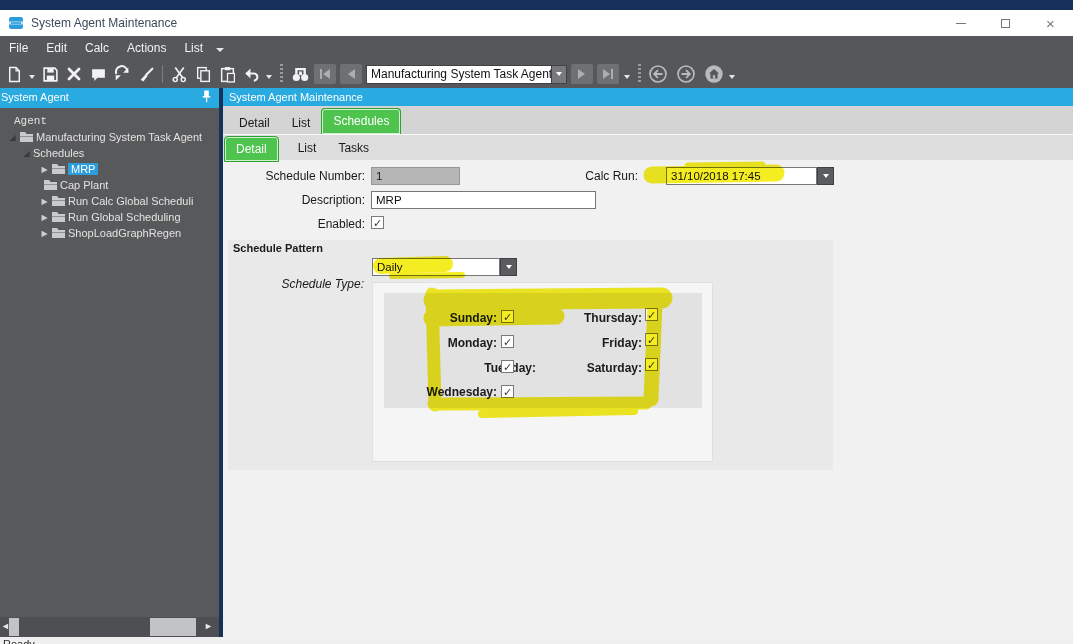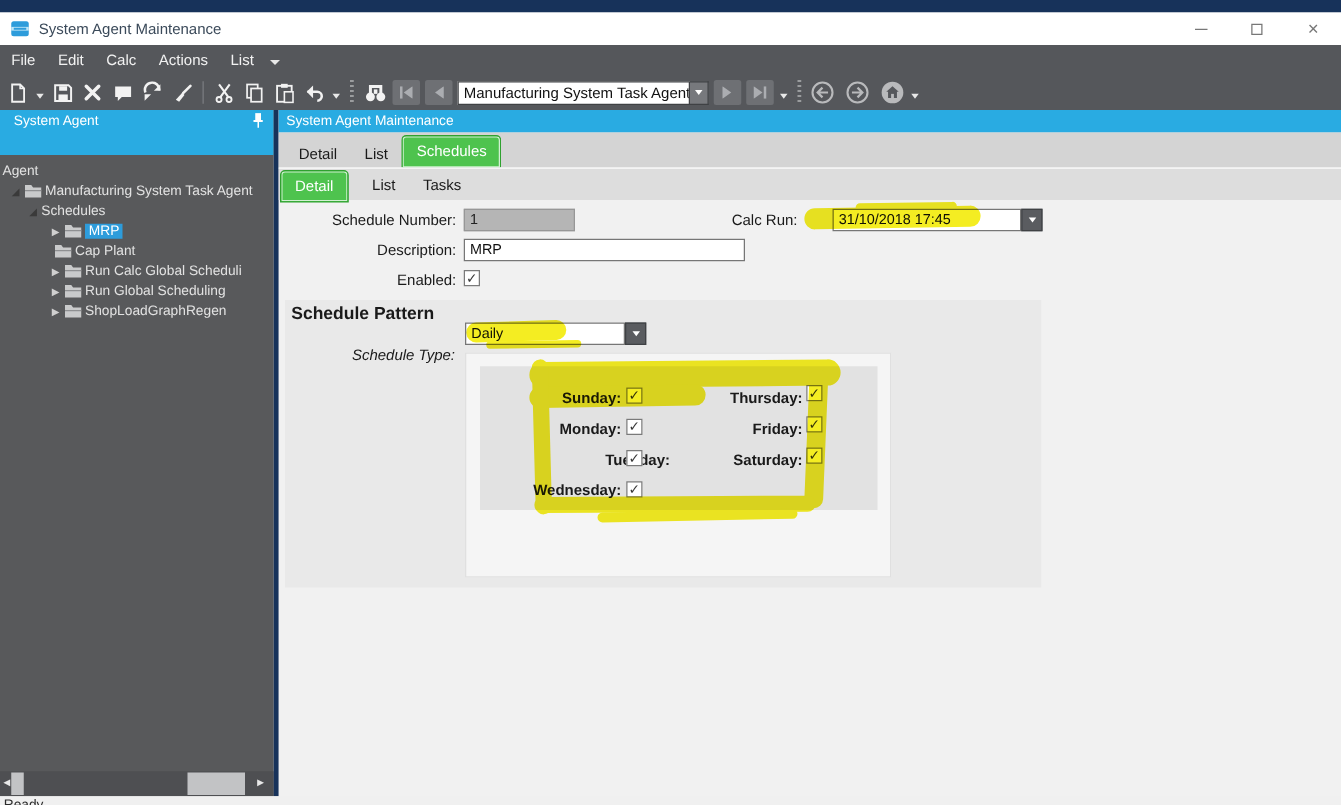--- a/index.html
+++ b/index.html
@@ -29,21 +29,21 @@
     background:repeating-linear-gradient(#9a9c9e 0 2px, transparent 2px 4px); }
   .tb-caret { width:12px; height:24px; display:flex; align-items:flex-end; justify-content:center; padding-bottom:7px; }
   .nav-btn { width:22px; height:20px; background:#6e7074; border-radius:2px; margin:0 2px; display:flex; align-items:center; justify-content:center; }
   .record-combo { display:flex; align-items:center; margin:0 2px; }
   .record-combo .combo-text { width:186px; height:19px; background:#fff; border:1px solid #3f4144; color:#111; font-size:12px; line-height:17px; padding:0 4px; white-space:nowrap; overflow:hidden; }
   .record-combo .combo-btn { width:15px; height:19px; background:#77797d; border:1px solid #3f4144; border-left:none; display:flex; align-items:center; justify-content:center; }
   .caret-sm { width:0; height:0; border-left:3.5px solid transparent; border-right:3.5px solid transparent; border-top:4px solid #e8e8e8; }
   .caret-dk { width:0; height:0; border-left:3.5px solid transparent; border-right:3.5px solid transparent; border-top:4px solid #ffffff; }
   
   .left-panel { position:absolute; left:0; top:88px; width:219px; height:549px; background:#58595b; overflow:hidden; }
-  .panel-header { height:36px; background:#29abe2; color:#fff; font-size:11px; line-height:18px; padding-left:11px; position:relative; }
+  .panel-header { height:20px; background:#29abe2; color:#fff; font-size:11px; line-height:18px; padding-left:1px; position:relative; }
   .pin-icon { position:absolute; right:8px; top:2px; }
   .tree { padding-top:5px; color:#e2e2e2; font-size:11px; }
   .tree-row { height:16px; display:flex; align-items:center; white-space:nowrap; }
   .tri { width:13px; text-align:center; font-size:8px; flex:0 0 13px; }
   .tri.expanded { color:#3a3a3a; }
   .tri.collapsed { color:#cfcfcf; }
   .folder { width:17px; flex:0 0 17px; display:flex; align-items:center; }
   .tree-label.selected { background:#2d9cdb; color:#fff; padding:0 3px; }
   .h-scroll { position:absolute; left:0; top:529px; width:219px; height:20px; background:#4e4f52; }
   .h-scroll .arrow { position:absolute; top:4px; font-size:9px; color:#e8e8e8; }
@@ -60,21 +60,21 @@
   .subtab.green { background:#4ec34e; border:1px solid #2fa12f; border-radius:4px 4px 0 0; box-shadow:inset 0 0 0 1px rgba(255,255,255,.75); color:#fff; height:26px; display:flex; align-items:center; margin-top:2px; }
   
   .form-label { position:absolute; text-align:right; font-size:12px; color:#1a1a1a; }
   .txt { position:absolute; background:#fff; border:1px solid #767676; font-size:11.5px; line-height:16px; padding:0 4px; color:#111; white-space:nowrap; overflow:hidden; }
   .txt.disabled { background:#b5b5b5; border-color:#979797; color:#222; }
   .drop-btn { position:absolute; width:17px; background:#5a5c60; border:1px solid #3f4144; display:flex; align-items:center; justify-content:center; }
   .checkbox { position:absolute; width:13px; height:13px; background:#fff; border:1px solid #7a7a7a; font-size:11px; line-height:12px; text-align:center; color:#3a3a3a; }
   .checkbox .mark { visibility:hidden; }
   .checkbox.checked .mark { visibility:visible; }
   .group { position:absolute; left:5px; top:152px; width:605px; height:230px; background:#e9e9e9; }
-  .group-title { position:absolute; left:5px; top:2px; font-weight:bold; font-size:14px; }
+  .group-title { position:absolute; left:5px; top:2px; font-weight:bold; font-size:11px; }
   .inner-panel { position:absolute; left:144px; top:42px; width:341px; height:180px; background:#f5f5f5; border:1px solid #e0e0e0; }
   .gray-box { position:absolute; left:11px; top:10px; width:318px; height:115px; background:#e2e2e2; }
   .day-label { position:absolute; text-align:right; font-size:12px;font-weight:bold; }
   
   .statusbar { position:absolute; left:0; top:637px; width:1073px; height:7px; background:#f0f0f0; overflow:hidden; }
   .statusbar span { display:block; margin:1px 0 0 3px; font-size:11px; color:#2b2b2b; }
   
   .hl-overlay { position:absolute; left:0; top:0; width:1073px; height:644px; pointer-events:none; mix-blend-mode:multiply; }
 </style>
 </head>
@@ -251,21 +251,21 @@
   <div class="left-panel">
     <div class="panel-header">
       <span>System Agent</span>
       <svg class="pin-icon" width="9" height="13" viewBox="0 0 9 13">
         <rect x="2.2" y="0.5" width="4.6" height="5.5" fill="#fff"></rect>
           <rect x="0.8" y="6" width="7.4" height="1.6" fill="#fff"></rect>
           <rect x="4" y="7.6" width="1.2" height="4.6" fill="#fff"></rect>
       </svg>
     </div>
     <div class="tree">
-      <div class="tree-row" style="padding-left:2px;">
+      <div class="tree-row" style="padding-left:14px;font-family:Liberation Mono, monospace;">
         <span class="tree-label">Agent</span>
       </div>
       <div class="tree-row" style="padding-left:6px;">
         <span class="tri expanded">◢</span>
         <span class="folder">
             <svg width="15" height="12" viewBox="0 0 15 12">
               <path d="M1 1h5l1.5 2H14v8H1z" fill="#c9cacb"></path>
               <rect x="1" y="5" width="13" height="1" fill="#8f9092"></rect>
             </svg>
           </span>

